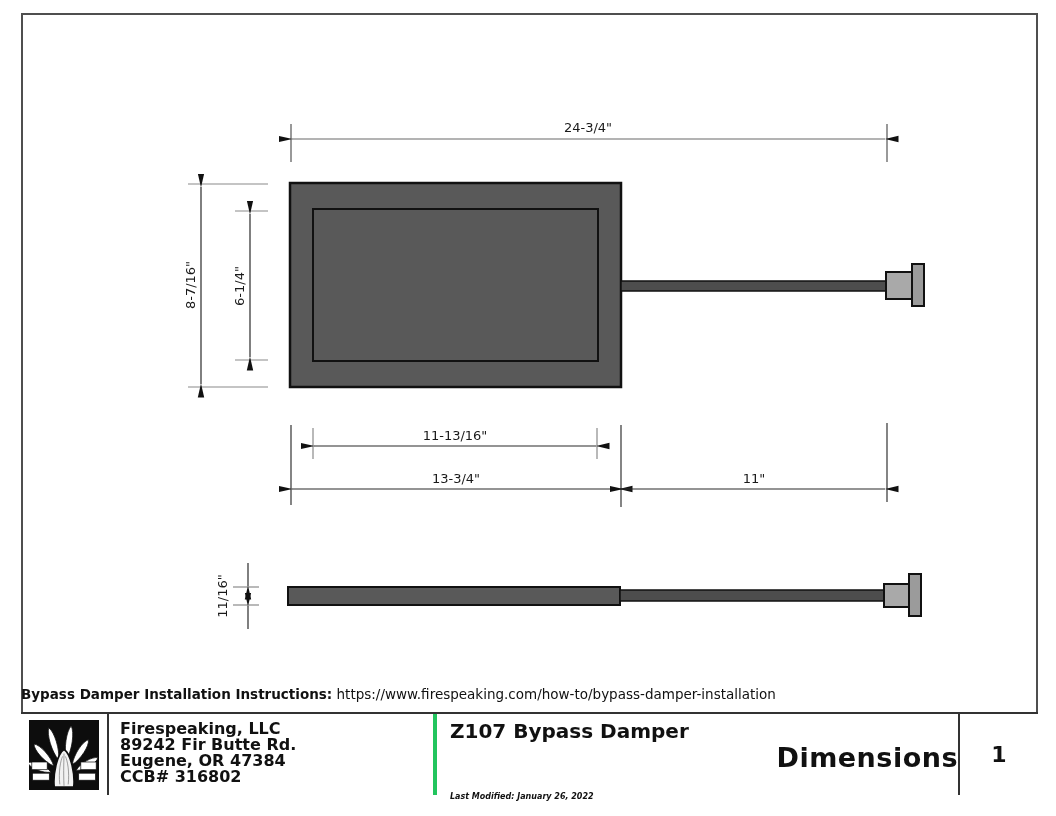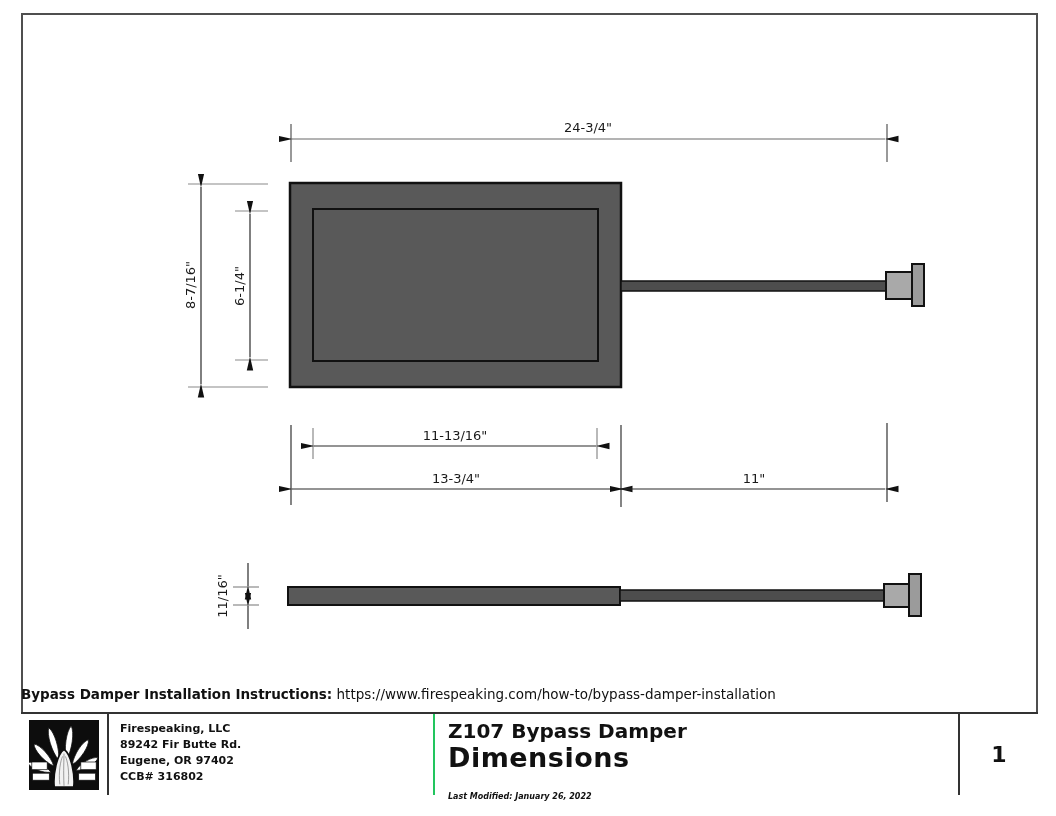--- a/index.html
+++ b/index.html
@@ -20,25 +20,25 @@
   }
   .note b{font-weight:bold;}
   
   .title-block{
     position:absolute;left:21px;top:712px;width:1017px;height:83px;
     box-sizing:border-box;border-top:2px solid #333;display:flex;background:#fff;
   }
   .tb-cell{box-sizing:border-box;height:100%;}
   .tb-logo{width:86px;display:flex;align-items:center;justify-content:center;}
   .tb-company{width:326px;border-left:2px solid #333;display:flex;gap:22px;padding:7px 0 0 11px;}
-  .tb-title{width:525px;border-left:2px solid #22c55e;padding:5px 0 0 13px;}
+  .tb-title{width:525px;border-left:4px solid #22c55e;padding:5px 0 0 13px;}
   .tb-page{flex:1;border-left:2px solid #333;display:flex;align-items:center;justify-content:center;}
-  .addr{font-size:11px;font-weight:bold;line-height:16px;white-space:nowrap;}
+  .addr{font-size:16px;font-weight:bold;line-height:16px;white-space:nowrap;}
   .product-title{font-size:20px;font-weight:bold;line-height:24px;}
-  .sheet-title{font-size:27px;font-weight:bold;line-height:29px;letter-spacing:.5px;}
+  .sheet-title{font-size:27px;font-weight:bold;line-height:29px;letter-spacing:.5px;text-align:right;}
   .modified{font-size:8px;font-weight:bold;font-style:italic;margin-top:20px;}
   .page-num{font-size:22px;font-weight:bold;}
 </style>
 </head>
 <body>
 
 <div class="page-border"></div>
 
 <svg width="1056" height="816" viewBox="0 0 1056 816" style="position:absolute;left:0;top:0;">
   <defs>
@@ -140,21 +140,21 @@
           <path d="M0,12 C-1,-10 0,-26 0,-34"></path>
           <path d="M6,10 C8,-8 5,-24 2,-30"></path>
         </g>
       </g>
     </svg>
   </div>
   <div class="tb-cell tb-company">
     <div class="addr">
       <div>Firespeaking, LLC</div>
       <div>89242 Fir Butte Rd.</div>
-      <div>Eugene, OR 97402</div>
+      <div>Eugene, OR 47384</div>
       <div>CCB# 316802</div>
     </div>
   </div>
   <div class="tb-cell tb-title">
     <div class="product-title">Z107 Bypass Damper</div>
     <div class="sheet-title">Dimensions</div>
     <div class="modified">Last Modified: January 26, 2022</div>
   </div>
   <div class="tb-cell tb-page">
     <span class="page-num">1</span>

